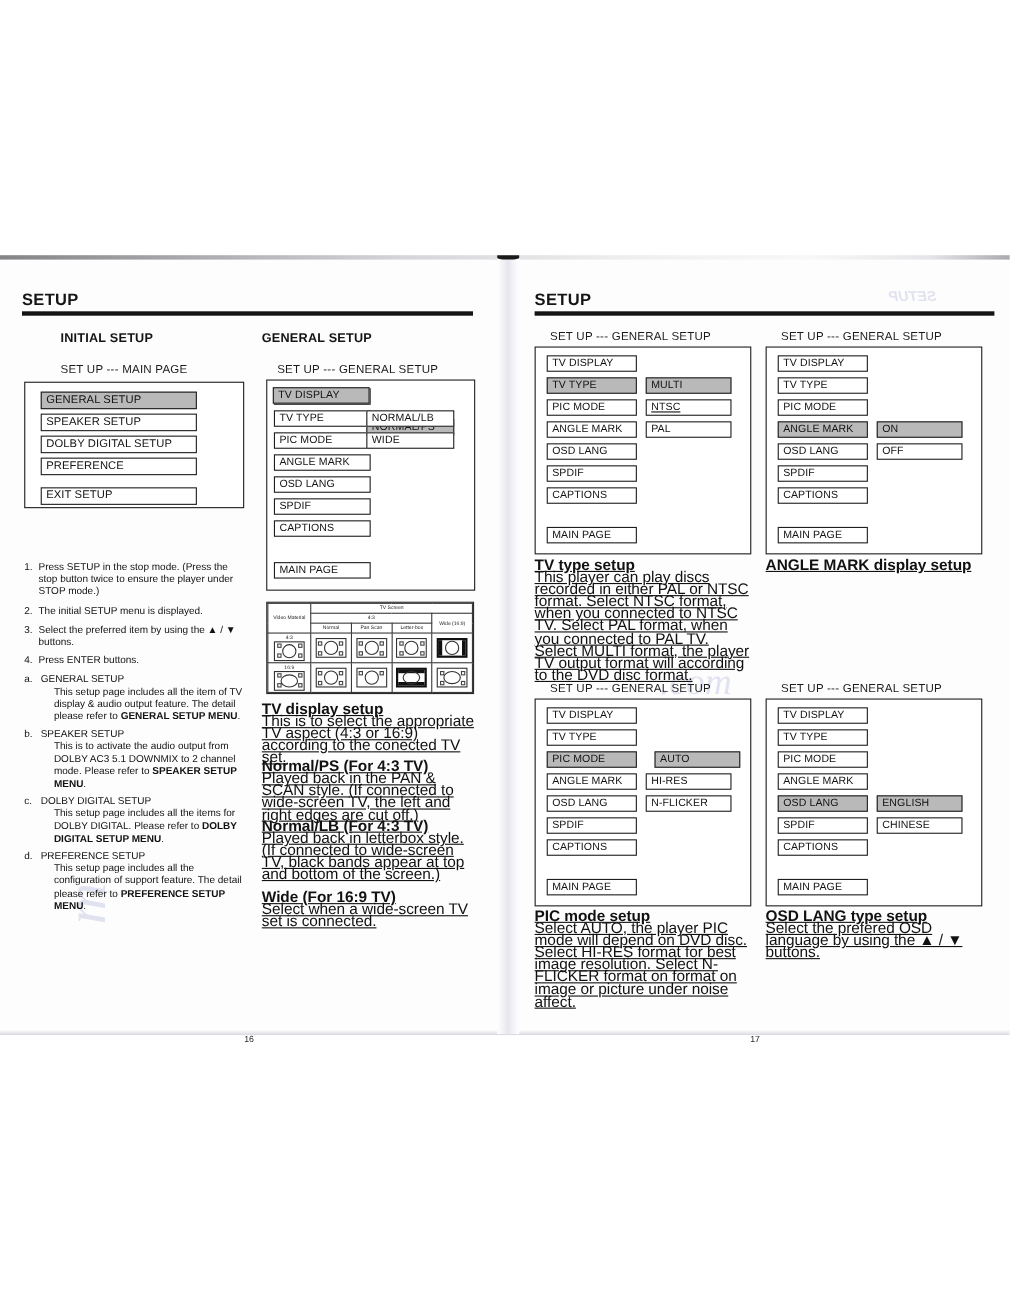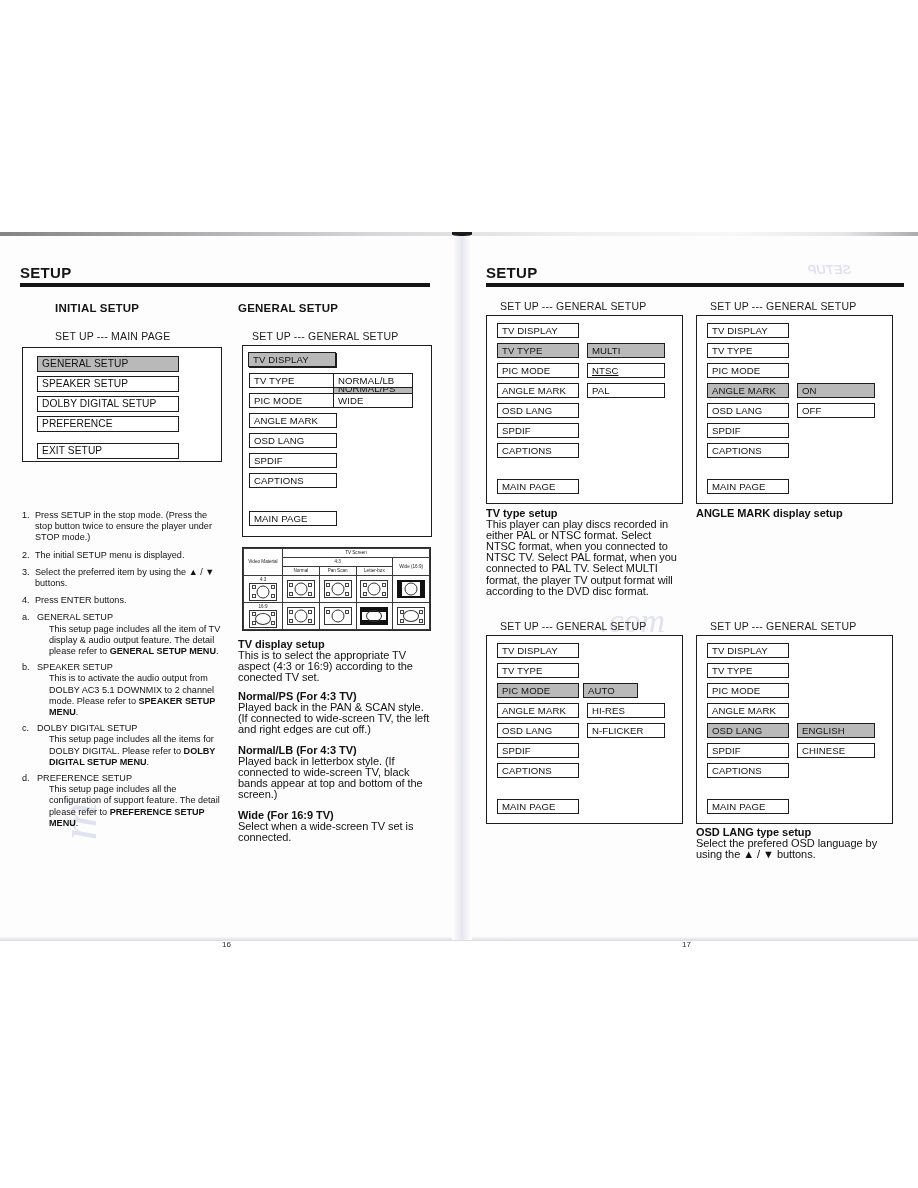--- a/index.html
+++ b/index.html
@@ -56,21 +56,21 @@
   .osd-item{
     position:absolute;border:1.2px solid #1d1d1d;background:#fff;
     font-size:9.6px;color:#121212;line-height:1;
     display:flex;align-items:center;padding-left:4px;
     box-sizing:border-box;letter-spacing:.1px;
   }
   .osd-item.sel{background:#b9b9b9;}
   .osd-item.big{font-size:10.2px;}
 
   
-  .para{position:absolute;font-size:11px;line-height:11.1px;color:#111;letter-spacing:-.05px;}
+  .para{position:absolute;font-size:14px;line-height:11.1px;color:#111;letter-spacing:-.05px;text-decoration:underline;}
   .para b{font-weight:bold;}
   .para .t{font-weight:bold;}
 
   .numlist{position:absolute;font-size:9.1px;line-height:11.2px;color:#111;}
   .numlist .li{position:relative;padding-left:13px;margin-bottom:6px;}
   .numlist .li .n{position:absolute;left:0;top:0;}
   .numlist .sub{position:relative;padding-left:15px;margin-top:5px;}
   .numlist .sub .n{position:absolute;left:0;top:0;}
   .numlist .sub .body{padding-left:12px;}
   .numlist b{font-weight:bold;}
@@ -354,23 +354,27 @@
     <div class="osd" style="left:14px;top:403px;width:195px;height:187px;">
       <div class="osd-item" style="left:10px;top:7px;width:82px;height:15px;">TV DISPLAY</div>
       <div class="osd-item" style="left:10px;top:27px;width:82px;height:15px;">TV TYPE</div>
       <div class="osd-item sel" style="left:10px;top:47px;width:82px;height:15px;">PIC MODE</div>
       <div class="osd-item" style="left:10px;top:67px;width:82px;height:15px;">ANGLE MARK</div>
       <div class="osd-item" style="left:10px;top:87px;width:82px;height:15px;">OSD LANG</div>
       <div class="osd-item" style="left:10px;top:107px;width:82px;height:15px;">SPDIF</div>
       <div class="osd-item" style="left:10px;top:127px;width:82px;height:15px;">CAPTIONS</div>
       <div class="osd-item" style="left:10px;top:163px;width:82px;height:15px;">MAIN PAGE</div>
 
-      <div class="osd-item sel" style="left:96px;top:47px;width:55px;height:15px;">AUTO</div>
+      <div class="osd-item sel" style="left:108px;top:47px;width:78px;height:15px;">AUTO</div>
       <div class="osd-item" style="left:100px;top:67px;width:78px;height:15px;">HI-RES</div>
       <div class="osd-item" style="left:100px;top:87px;width:78px;height:15px;">N-FLICKER</div>
+    </div>
+    <div class="para" style="left:14px;top:595px;width:196px;">
+      <b class="t">PIC mode setup</b><br>
+      <span>Select AUTO, the player PIC mode will depend on DVD disc. Select HI-RES format for best image resolution. Select N-FLICKER format on format on image or picture under noise affect.</span>
     </div>
 
     <div class="menu-caption" style="left:238px;top:388px;">SET UP --- GENERAL SETUP</div>
     <div class="osd" style="left:224px;top:403px;width:195px;height:187px;">
       <div class="osd-item" style="left:10px;top:7px;width:82px;height:15px;">TV DISPLAY</div>
       <div class="osd-item" style="left:10px;top:27px;width:82px;height:15px;">TV TYPE</div>
       <div class="osd-item" style="left:10px;top:47px;width:82px;height:15px;">PIC MODE</div>
       <div class="osd-item" style="left:10px;top:67px;width:82px;height:15px;">ANGLE MARK</div>
       <div class="osd-item sel" style="left:10px;top:87px;width:82px;height:15px;">OSD LANG</div>
       <div class="osd-item" style="left:10px;top:107px;width:82px;height:15px;">SPDIF</div>

